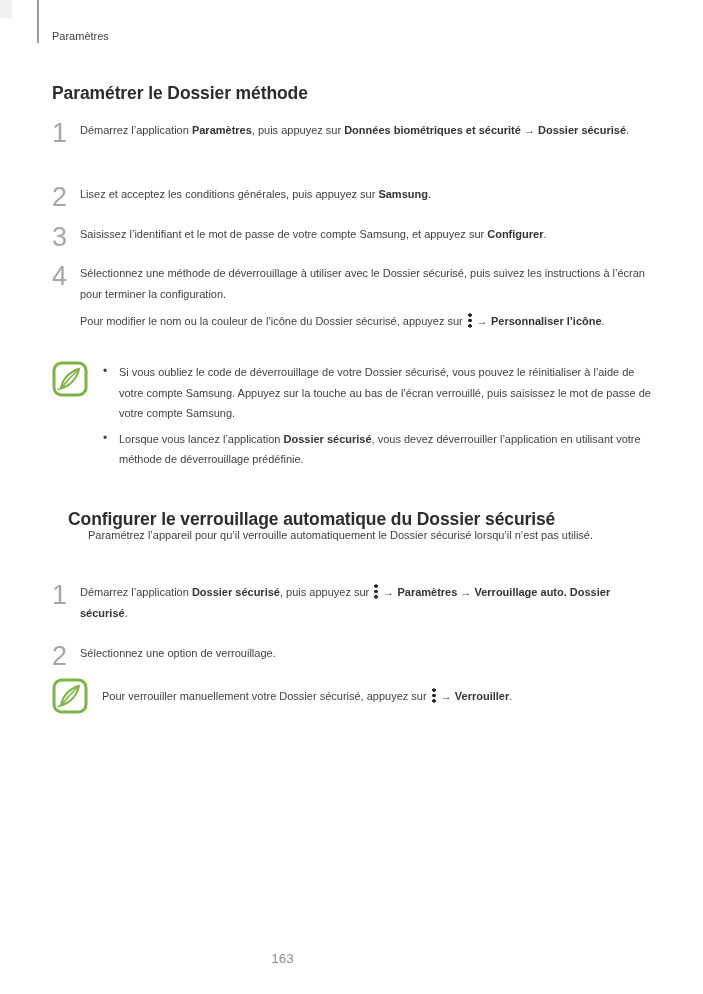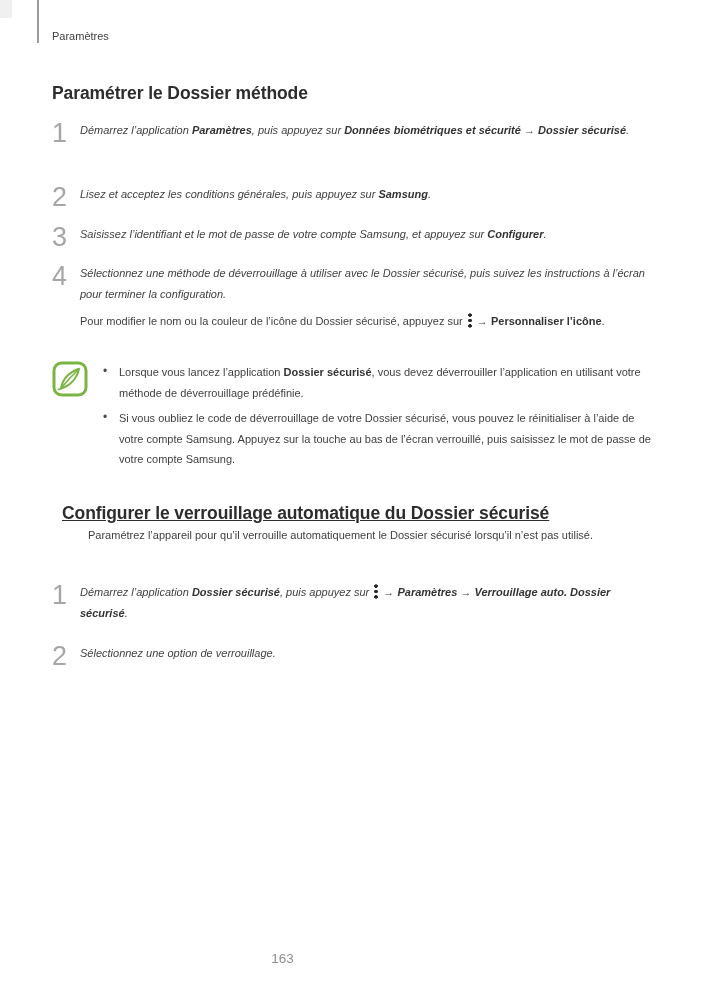--- a/index.html
+++ b/index.html
@@ -11,21 +11,21 @@
   .header-rule{position:absolute;left:37px;top:0;width:2px;height:43px;background:#9c9c9c;}
   .header-label{position:absolute;left:52px;top:26px;font-size:13px;color:#7b7b7b;}
   .h1{position:absolute;left:52px;font-size:17.5px;font-weight:bold;color:#2d2d2d;letter-spacing:-0.1px;}
   .body-text{font-size:11px;line-height:20.5px;color:#3f3f3f;}
   .b{font-weight:bold;color:#333333;}
   .step{position:absolute;left:52px;width:601px;display:flex;}
   .step-num{
     flex:0 0 28px;font-size:27px;line-height:26px;color:#a6a6a6;
     font-weight:300;margin-top:0px;
   }
-  .step-text{flex:1;font-style:italic;}
+  .step-text{flex:1;}
   .sub-para{position:absolute;left:80px;width:573px;}
   .note{position:absolute;left:52px;width:601px;display:flex;}
   .note-icon{flex:0 0 36px;width:36px;height:36px;margin-right:14px;}
   .note-body{flex:1;}
   .note.center{align-items:center;}
   ul.note-list{list-style:none;margin:1px 0 0 0;padding:0;}
   ul.note-list li{position:relative;padding-left:17px;margin-bottom:5px;}
   ul.note-list li::before{content:"\2022";position:absolute;left:1px;top:-1px;color:#4a4a4a;font-size:12px;}
   .more-options-icon{
     display:inline-block;width:4px;height:15px;vertical-align:-3px;margin:0 2px;
@@ -71,36 +71,45 @@
 
   <div class="note" style="top:361px">
     <svg class="note-icon" viewBox="0 0 36 36" aria-hidden="true">
       <rect x="2" y="2" width="32" height="32" rx="7.5" fill="#ffffff" stroke="#7cb342" stroke-width="3"></rect>
       <path d="M9 27.5 C10.5 18.5 16.5 11.5 27 7.8 C25 18 17.5 24.8 9 27.5 Z" fill="none" stroke="#7cb342" stroke-width="2" stroke-linejoin="round"></path>
       <path d="M9 27.5 C14 21 20 14.5 25.5 9.5" fill="none" stroke="#7cb342" stroke-width="1.6" stroke-linecap="round"></path>
       <path d="M9 27.5 C8 28.3 7 28.6 6.2 28.4" fill="none" stroke="#7cb342" stroke-width="1.6" stroke-linecap="round"></path>
     </svg>
     <div class="note-body">
       <ul class="note-list body-text">
+        <li><span>Si vous oubliez le code de déverrouillage de votre Dossier sécurisé, vous pouvez le réinitialiser à l’aide de votre compte Samsung. Appuyez sur la touche au bas de l’écran verrouillé, puis saisissez le mot de passe de votre compte Samsung.</span></li>
         <li><span>Lorsque vous lancez l’application </span><span class="b">Dossier sécurisé</span><span>, vous devez déverrouiller l’application en utilisant votre méthode de déverrouillage prédéfinie.</span></li>
-        <li><span>Si vous oubliez le code de déverrouillage de votre Dossier sécurisé, vous pouvez le réinitialiser à l’aide de votre compte Samsung. Appuyez sur la touche au bas de l’écran verrouillé, puis saisissez le mot de passe de votre compte Samsung.</span></li>
       </ul>
     </div>
   </div>
 
-  <h1 class="h1" style="top:493px;margin:10px;text-decoration:underline;">Configurer le verrouillage automatique du Dossier sécurisé</h1>
+  <h1 class="h1" style="top:493px;margin:16px;">Configurer le verrouillage automatique du Dossier sécurisé</h1>
 
   <div class="body-text" style="position:absolute;left:52px;top:525px;width:601px;margin-left:36px;">Paramétrez l’appareil pour qu’il verrouille automatiquement le Dossier sécurisé lorsqu’il n’est pas utilisé.</div>
 
   <div class="step" style="top:582px">
     <div class="step-num">1</div>
     <div class="step-text body-text"><span>Démarrez l’application </span><span class="b">Dossier sécurisé</span><span>, puis appuyez sur </span><span class="more-options-icon"></span><span> → </span><span class="b">Paramètres</span><span> → </span><span class="b">Verrouillage auto. Dossier sécurisé</span><span>.</span></div>
   </div>
 
   <div class="step" style="top:643px">
     <div class="step-num">2</div>
     <div class="step-text body-text"><span>Sélectionnez une option de verrouillage.</span></div>
   </div>
 
+  <div class="note center" style="top:678px">
+    <svg class="note-icon" viewBox="0 0 36 36" aria-hidden="true">
+      <rect x="2" y="2" width="32" height="32" rx="7.5" fill="#ffffff" stroke="#7cb342" stroke-width="3"></rect>
+      <path d="M9 27.5 C10.5 18.5 16.5 11.5 27 7.8 C25 18 17.5 24.8 9 27.5 Z" fill="none" stroke="#7cb342" stroke-width="2" stroke-linejoin="round"></path>
+      <path d="M9 27.5 C14 21 20 14.5 25.5 9.5" fill="none" stroke="#7cb342" stroke-width="1.6" stroke-linecap="round"></path>
+      <path d="M9 27.5 C8 28.3 7 28.6 6.2 28.4" fill="none" stroke="#7cb342" stroke-width="1.6" stroke-linecap="round"></path>
+    </svg>
+    <div class="note-body body-text"><span>Pour verrouiller manuellement votre Dossier sécurisé, appuyez sur </span><span class="more-options-icon"></span><span> → </span><span class="b">Verrouiller</span><span>.</span></div>
+  </div>
 
   <div class="page-num">163</div>
 
 </div>
 
 </body></html>

